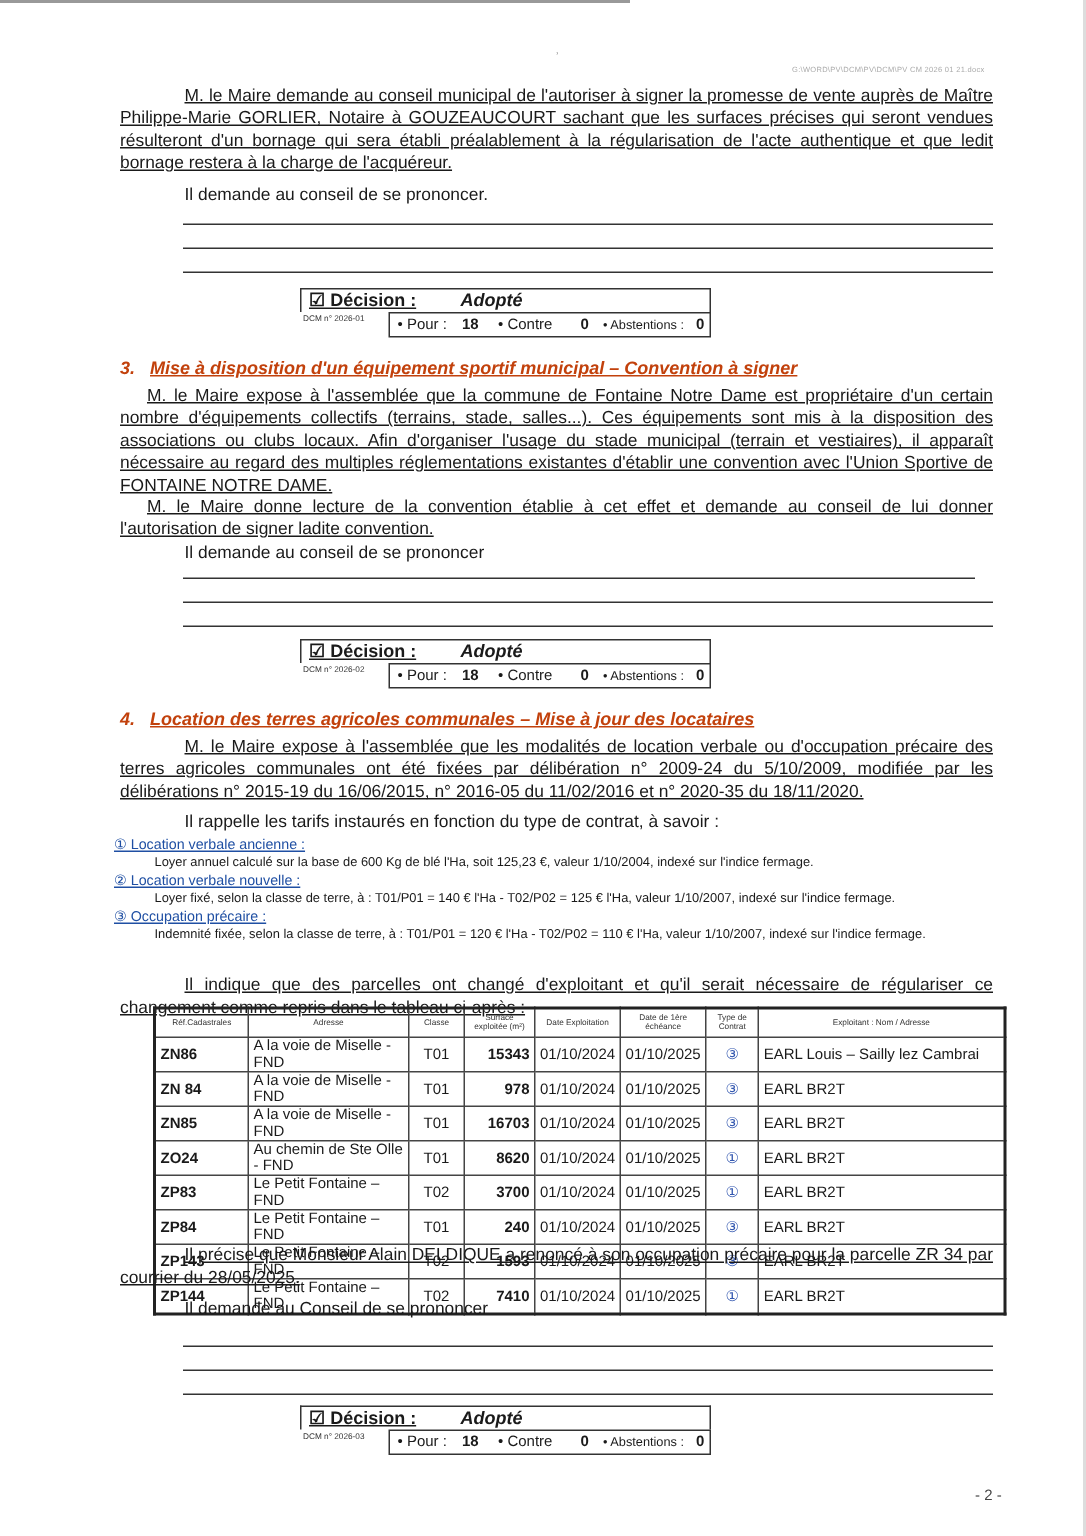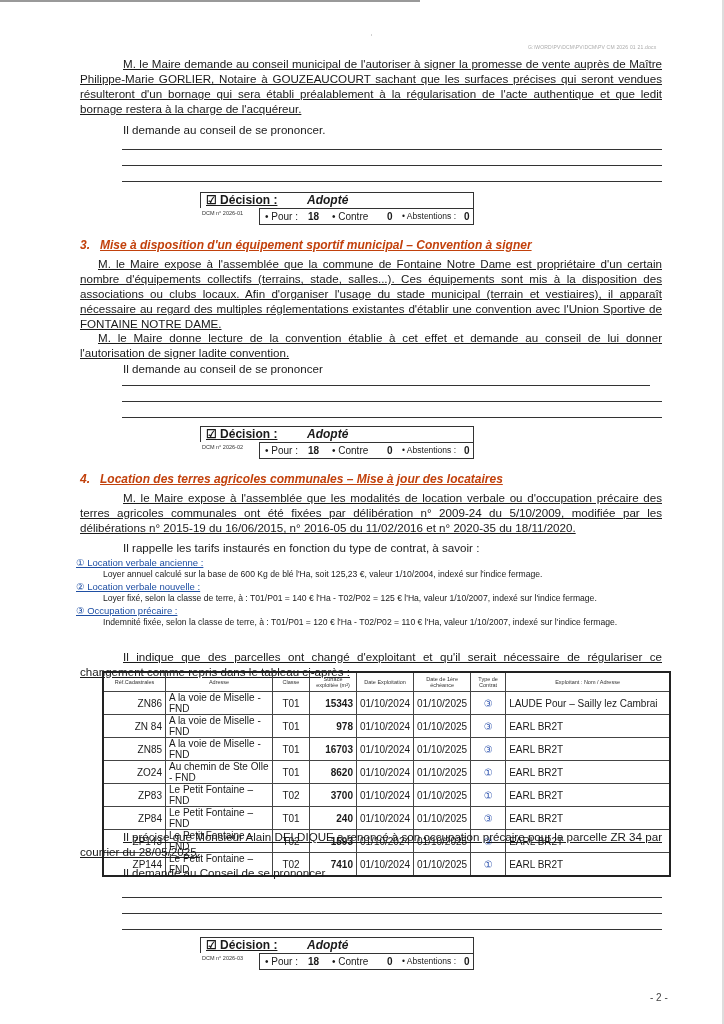--- a/index.html
+++ b/index.html
@@ -24,21 +24,21 @@
   .dec .dcm { position:absolute; left:28px; top:18px; font-size:5.5px; color:#333; }
   .bot span { position:absolute; top:0; }
   .sub { position:absolute; font-size:9.5px; color:#1f4fa3; text-decoration:underline; }
   .subtxt { position:absolute; font-size:8.6px; }
   table.tbl { position:absolute; left:102px; top:671px; width:569px; border-collapse:collapse; font-size:10px; }
   table.tbl td, table.tbl th { border:1px solid #444; height:15px; padding:0 3px; }
   table.tbl th { font-size:5.5px; font-weight:normal; line-height:6px; height:18px; color:#333; }
   table.tbl { border:2px solid #222; }
   td.c { text-align:center; }
   td.r { text-align:right; font-weight:bold; }
-  td.b { font-weight:normal; text-align:right; }
+  td.b { font-weight:bold; text-align:left; }
   td.sym { text-align:center; color:#3458b0; font-size:10px; }
   .pg { position:absolute; left:650px; top:992px; font-size:10px; color:#444; }
 </style>
 </head>
 <body>
 
 <div class="topline"></div>
 <div class="rightedge"></div>
 <div class="mark">ʾ</div>
 <div class="ref">G:\WORD\PV\DCM\PV\DCM\PV CM 2026 01 21.docx</div>
@@ -121,21 +121,21 @@
   </thead>
   <tbody>
     <tr>
       <td class="b">ZN86</td>
       <td>A la voie de Miselle - FND</td>
       <td class="c">T01</td>
       <td class="r">15343</td>
       <td class="c">01/10/2024</td>
       <td class="c">01/10/2025</td>
       <td class="sym">③</td>
-      <td>LAUDE Pour – Sailly lez Cambrai</td>
+      <td>EARL Louis – Sailly lez Cambrai</td>
     </tr>
     <tr>
       <td class="b">ZN 84</td>
       <td>A la voie de Miselle - FND</td>
       <td class="c">T01</td>
       <td class="r">978</td>
       <td class="c">01/10/2024</td>
       <td class="c">01/10/2025</td>
       <td class="sym">③</td>
       <td>EARL BR2T</td>

